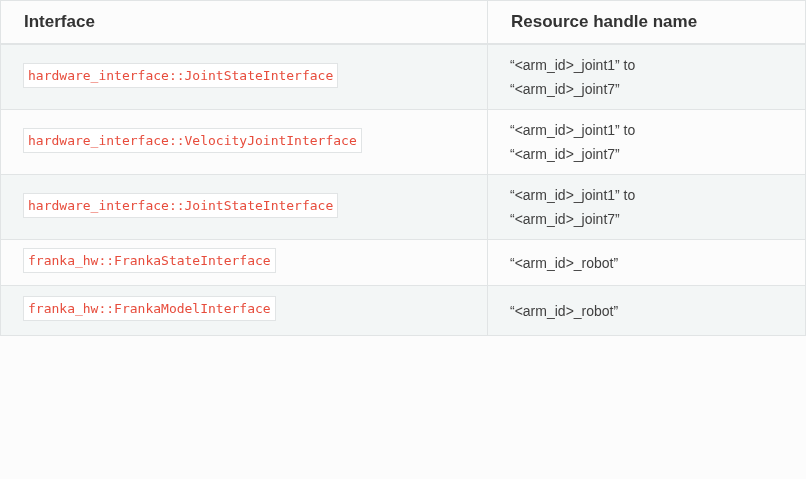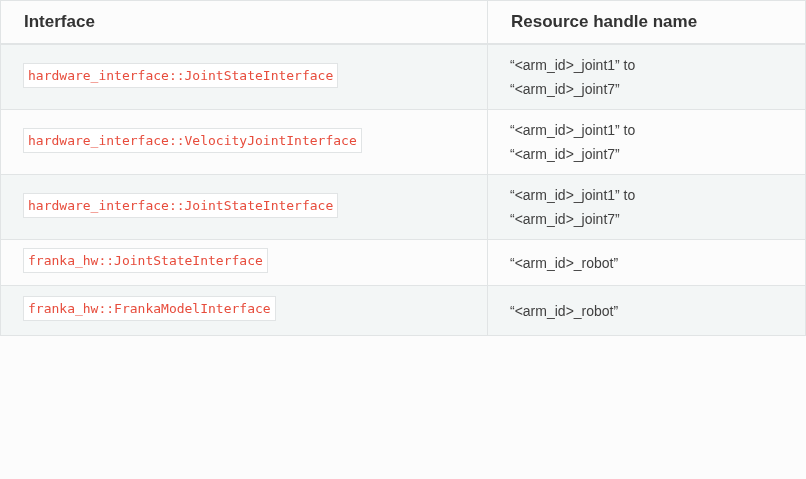--- a/index.html
+++ b/index.html
@@ -106,21 +106,21 @@
   <tr>
     <td class="col-interface">
       <code class="literal">hardware_interface::JointStateInterface</code>
     </td>
     <td class="col-resource">“&lt;arm_id&gt;_joint1” to
 “&lt;arm_id&gt;_joint7”</td>
   </tr>
 
   <tr>
     <td class="col-interface">
-      <code class="literal">franka_hw::JointStateInterface</code>
+      <code class="literal">franka_hw::FrankaStateInterface</code>
     </td>
     <td class="col-resource">“&lt;arm_id&gt;_robot”</td>
   </tr>
 
 
 
   <tr>
     <td class="col-interface">
       <code class="literal">franka_hw::FrankaModelInterface</code>
     </td>

